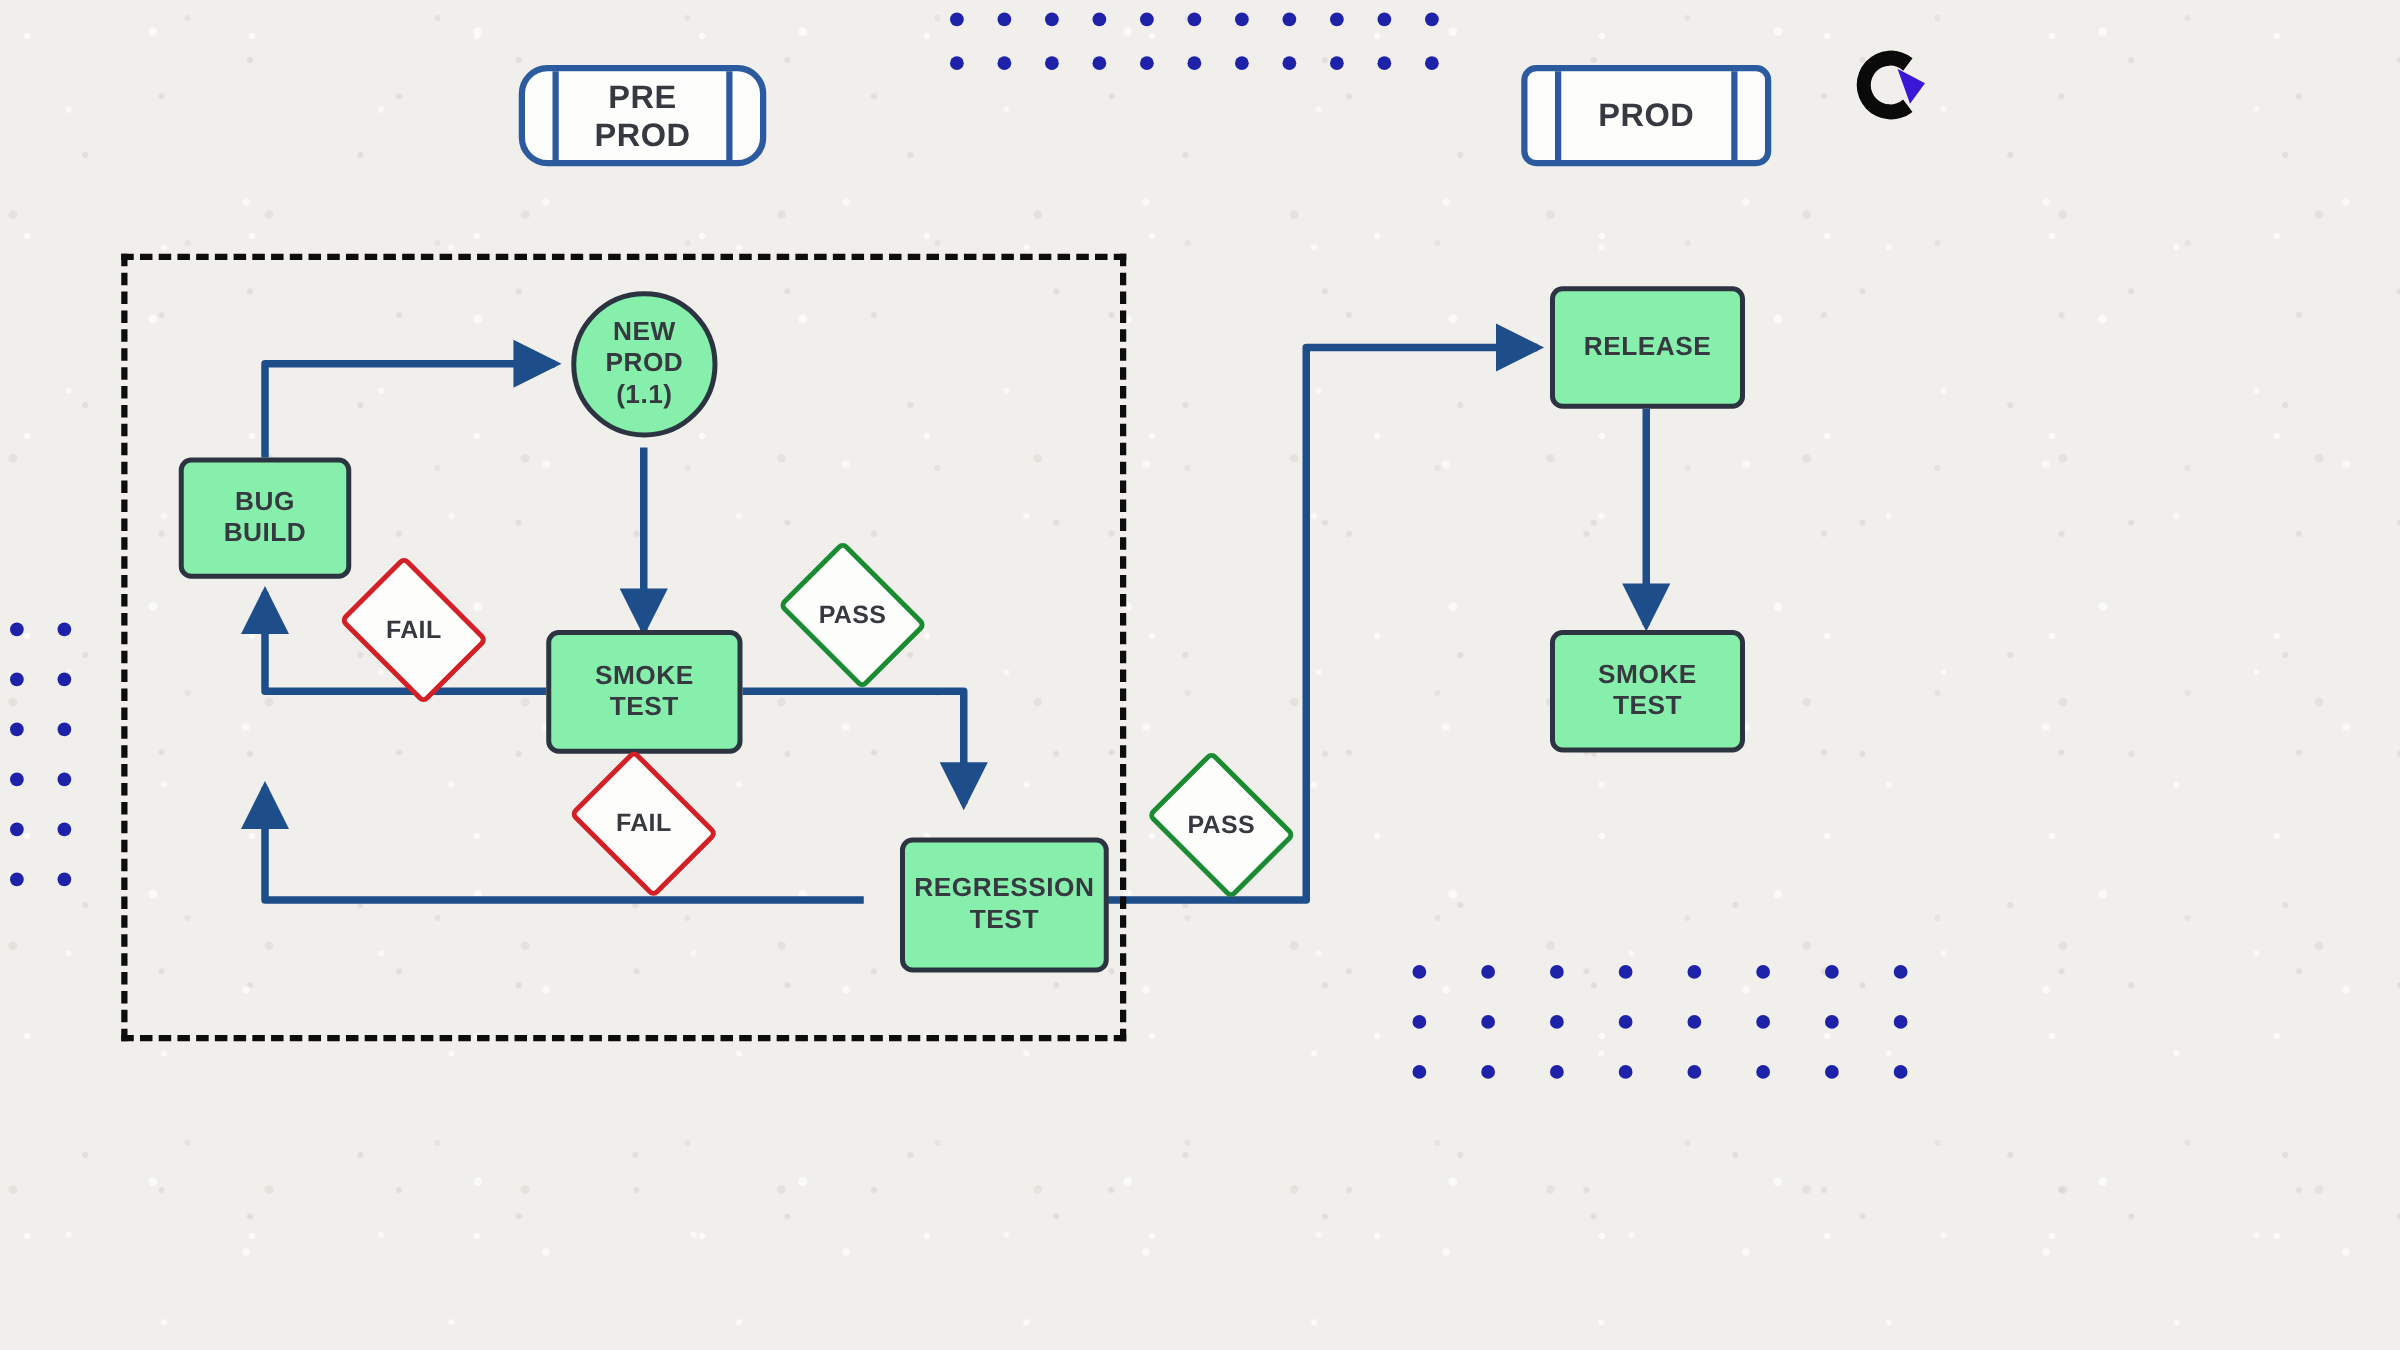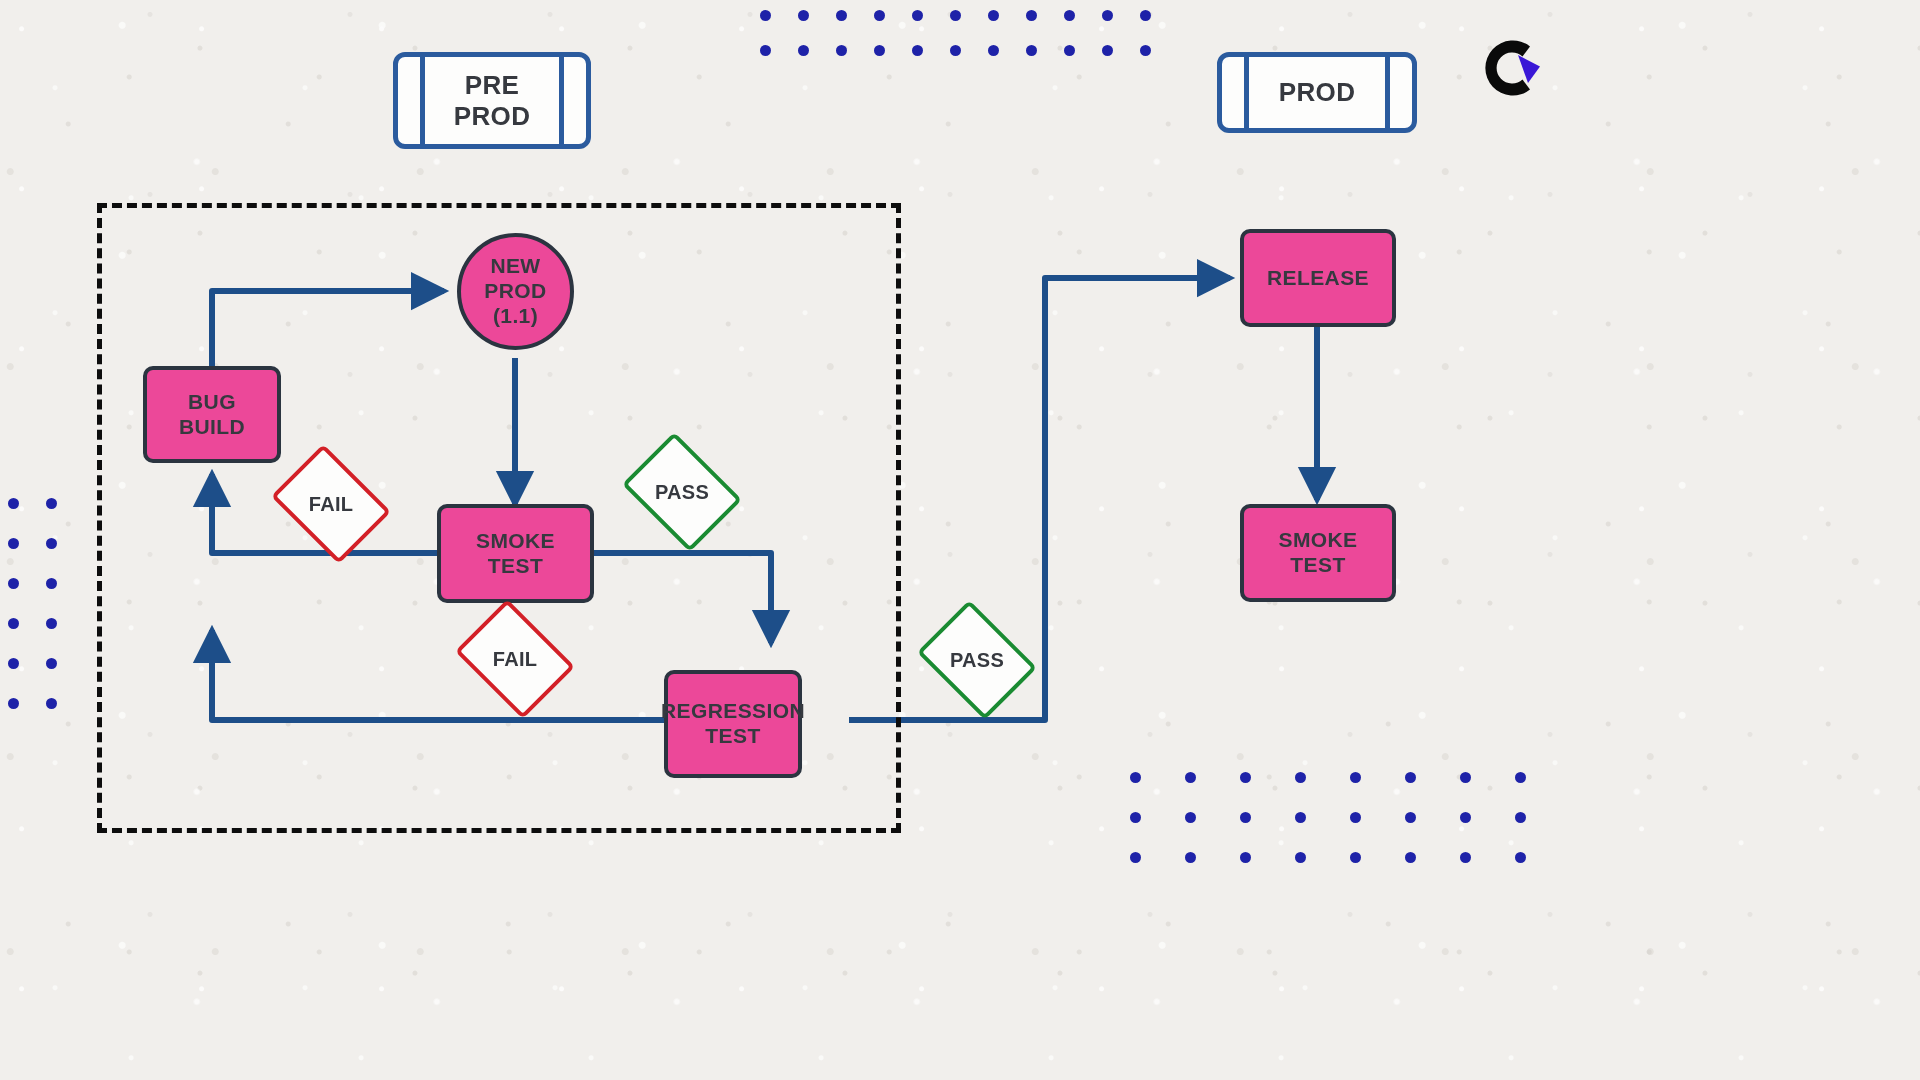--- a/index.html
+++ b/index.html
@@ -24,21 +24,21 @@
       radial-gradient(circle at 93% 26%, rgba(205,201,195,.5) 0 2px, transparent 3px),
       radial-gradient(circle at 22% 39%, rgba(255,255,255,.7) 0 2px, transparent 3px),
       radial-gradient(circle at 75% 8%, rgba(210,206,200,.4) 0 2px, transparent 3px);
     background-size:180px 160px,220px 200px,260px 230px,190px 175px,240px 210px,
                     205px 195px,230px 215px,215px 185px,250px 225px,200px 180px;
     opacity:.85;
   }
   #svg-layer{position:absolute;left:0;top:0;width:1920px;height:1080px;}
 
   .node{position:absolute;box-sizing:border-box;display:flex;align-items:center;
-        justify-content:center;text-align:center;background:#ec4899;z-index:4;}
+        justify-content:center;text-align:center;background:#86efac;z-index:4;}
   .node .label{font-weight:bold;color:#36393f;letter-spacing:.4px;line-height:1.18;}
 
   
   .rect-node{border:4px solid #2b3440;border-radius:10px;}
   .rect-node .label{font-size:21px;}
 
   
   .circle-node{border:4px solid #2b3440;border-radius:50%;}
   .circle-node .label{font-size:21px;}
 
@@ -92,21 +92,21 @@
     <path d="M 594 553 L 771 553 L 771 643" marker-end="url(#arrow)"></path>
 
     <path d="M 691 720 L 212 720 L 212 630" marker-end="url(#arrow)"></path>
 
     <path d="M 849 720 L 1045 720 L 1045 278 L 1230 278" marker-end="url(#arrow)"></path>
 
     <path d="M 1317 327 L 1317 500" marker-end="url(#arrow)"></path>
   </g>
 </svg>
 
-<div class="node proc-node" style="left:393px;top:52px;width:198px;height:97px;">
+<div class="node proc-node" style="left:415px;top:52px;width:198px;height:81px;border-radius:23px;">
   <span class="bar left"></span>
   <span class="bar right"></span>
   <div class="label">
     <span>PRE</span><br>
     <span>PROD</span>
   </div>
 </div>
 
 <div class="node proc-node" style="left:1217px;top:52px;width:200px;height:81px;">
   <span class="bar left"></span>
@@ -131,21 +131,21 @@
   </div>
 </div>
 
 <div class="node rect-node" style="left:437px;top:504px;width:157px;height:99px;">
   <div class="label">
     <span>SMOKE</span><br>
     <span>TEST</span>
   </div>
 </div>
 
-<div class="node rect-node" style="left:664px;top:670px;width:138px;height:108px;align-items:center;">
+<div class="node rect-node" style="left:720px;top:670px;width:167px;height:108px;align-items:center;">
   <div class="label">
     <span>REGRESSION</span><br>
     <span>TEST</span>
   </div>
 </div>
 
 <div class="node rect-node" style="left:1240px;top:229px;width:156px;height:98px;">
   <div class="label">
     <span>RELEASE</span>
   </div>

